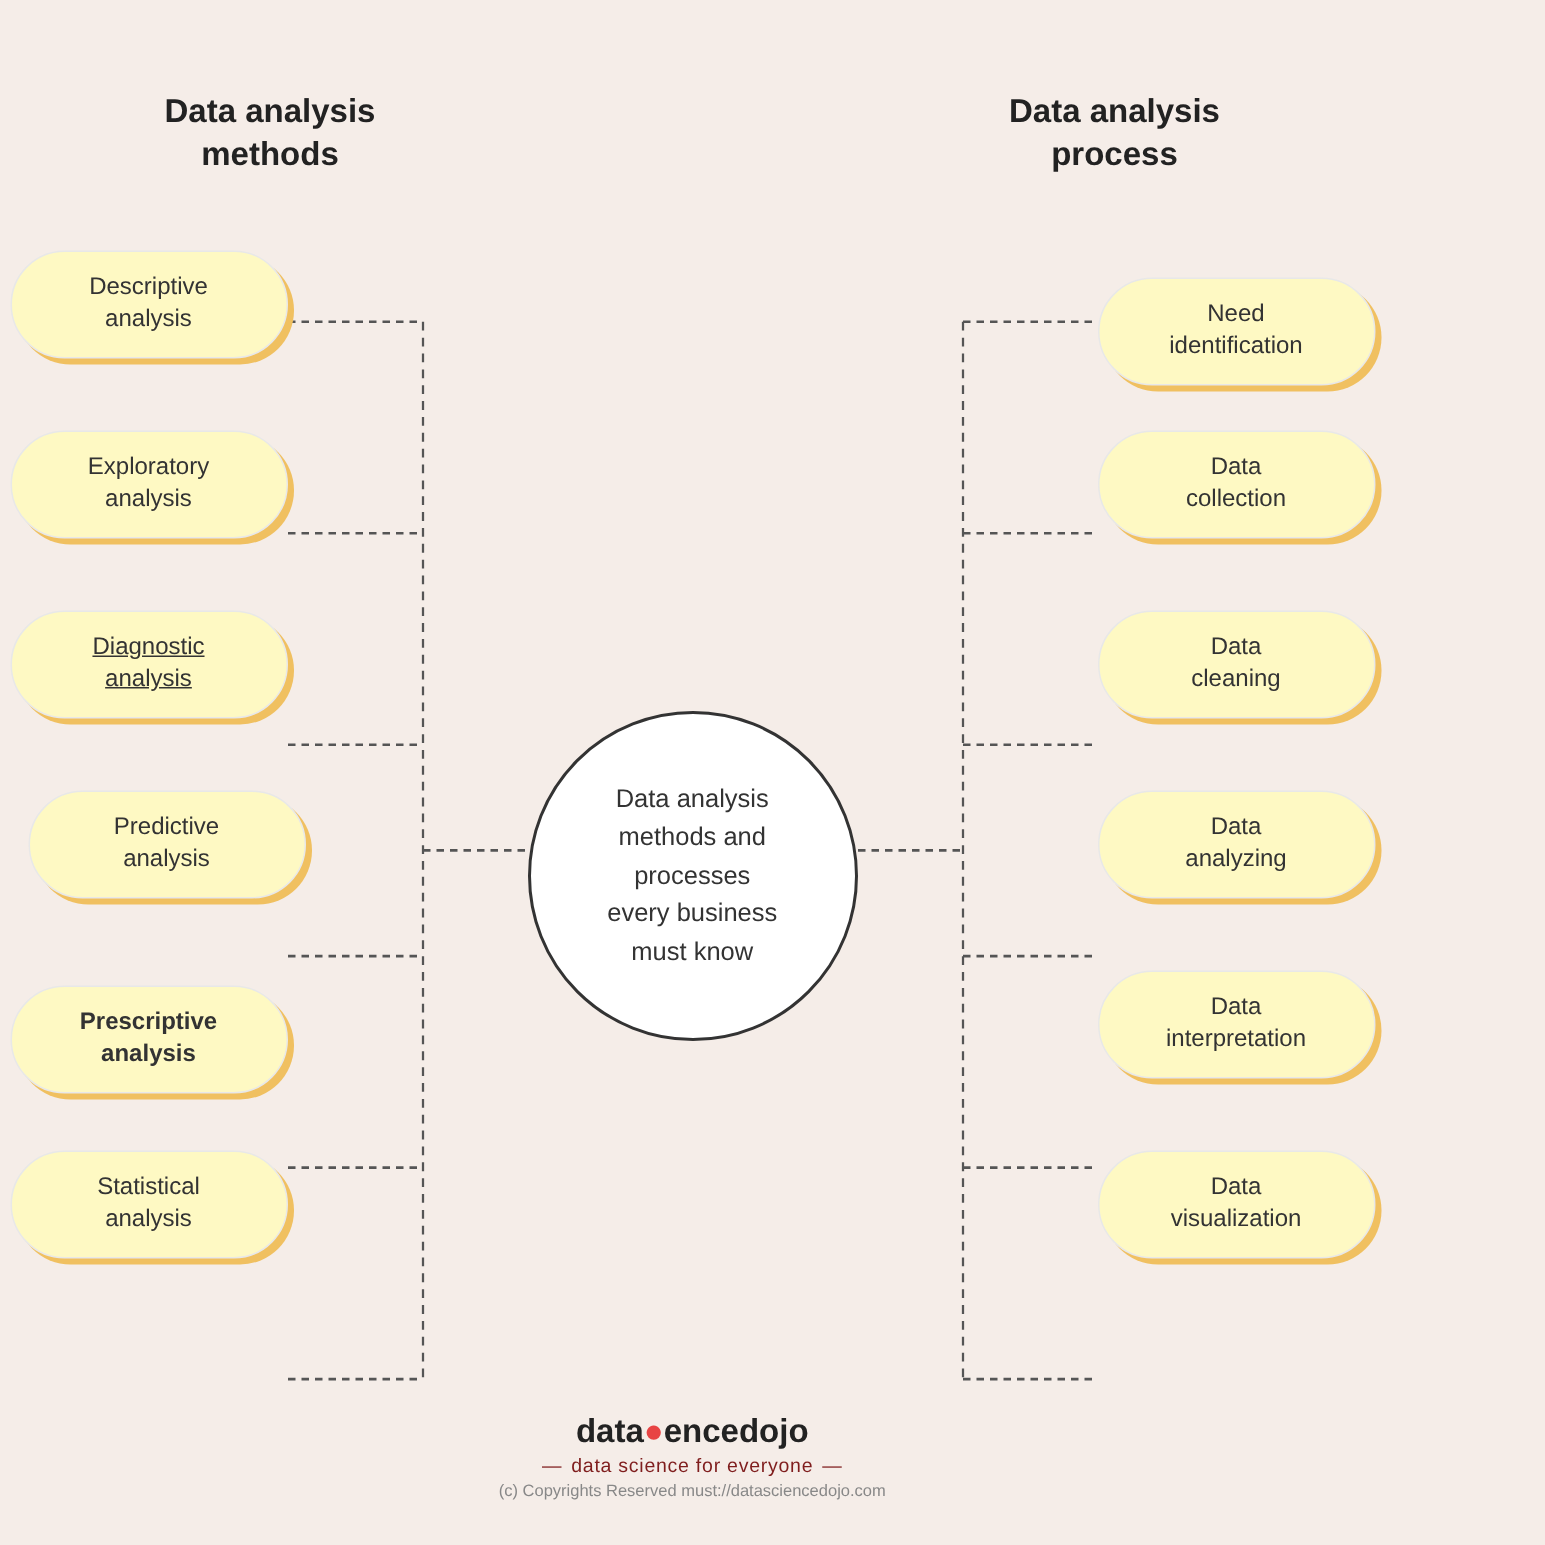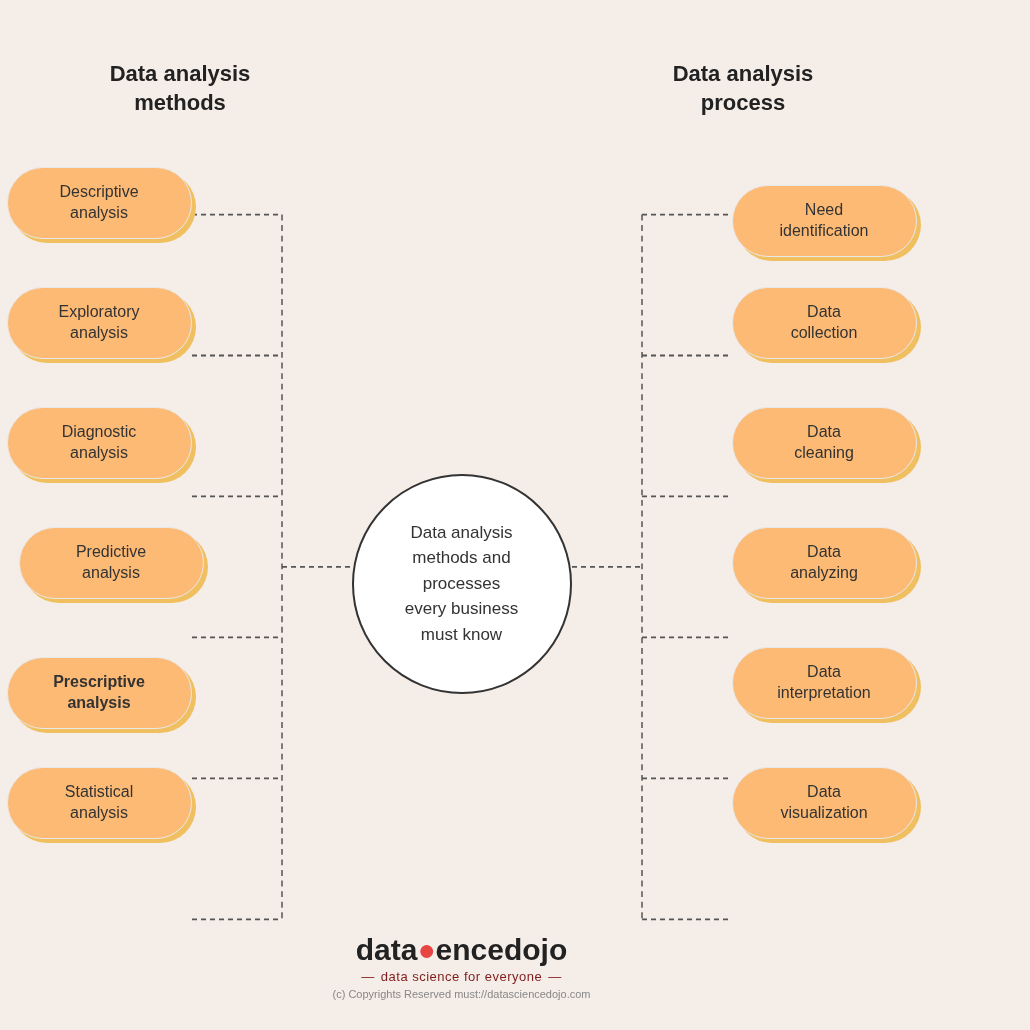--- a/index.html
+++ b/index.html
@@ -43,41 +43,41 @@
     .diagram-area {
       position: relative;
       width: 1030px;
       flex: 1;
       margin-top: 20px;
     }
 
     
     .pill {
       position: absolute;
-      background: #fdba74;
+      background: #fef9c3;
       border-radius: 40px;
       box-shadow: 4px 4px 0px #f0c060;
       border: 1.5px solid #e8e8e8;
       width: 185px;
       height: 72px;
       display: flex;
       align-items: center;
       justify-content: center;
       text-align: center;
       font-size: 16px;
       font-weight: 400;
       color: #333;
       line-height: 1.3;
       padding: 8px 16px;
     }
 
     
     .pill-left-1 { left: 60px; top: 30px; }
     .pill-left-2 { left: 60px; top: 150px; }
-    .pill-left-3 { left: 60px; top: 270px; }
+    .pill-left-3 { left: 60px; top: 270px; text-decoration: underline; }
     .pill-left-4 { left: 72px; top: 390px; }
     .pill-left-5 { left: 60px; top: 520px; font-weight: bold; }
     .pill-left-6 { left: 60px; top: 630px; }
 
     
     .pill-right-1 { right: 60px; top: 48px; }
     .pill-right-2 { right: 60px; top: 150px; }
     .pill-right-3 { right: 60px; top: 270px; }
     .pill-right-4 { right: 60px; top: 390px; }
     .pill-right-5 { right: 60px; top: 510px; }
@@ -119,21 +119,21 @@
     
     .footer {
       position: absolute;
       bottom: 30px;
       left: 50%;
       transform: translateX(-50%);
       text-align: center;
     }
 
     .footer-logo {
-      font-size: 30px;
+      font-size: 22px;
       font-weight: 600;
       color: #222;
       letter-spacing: 0;
     }
 
     .footer-logo .sci {
       color: #e84444;
     }
 
     .footer-tagline {

